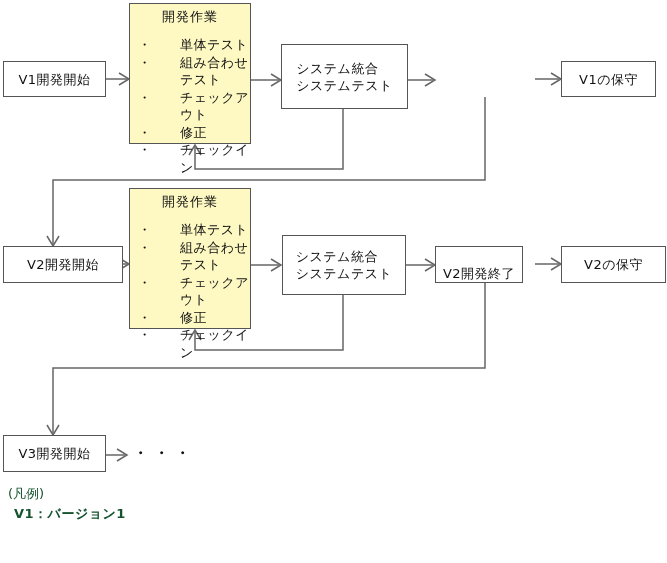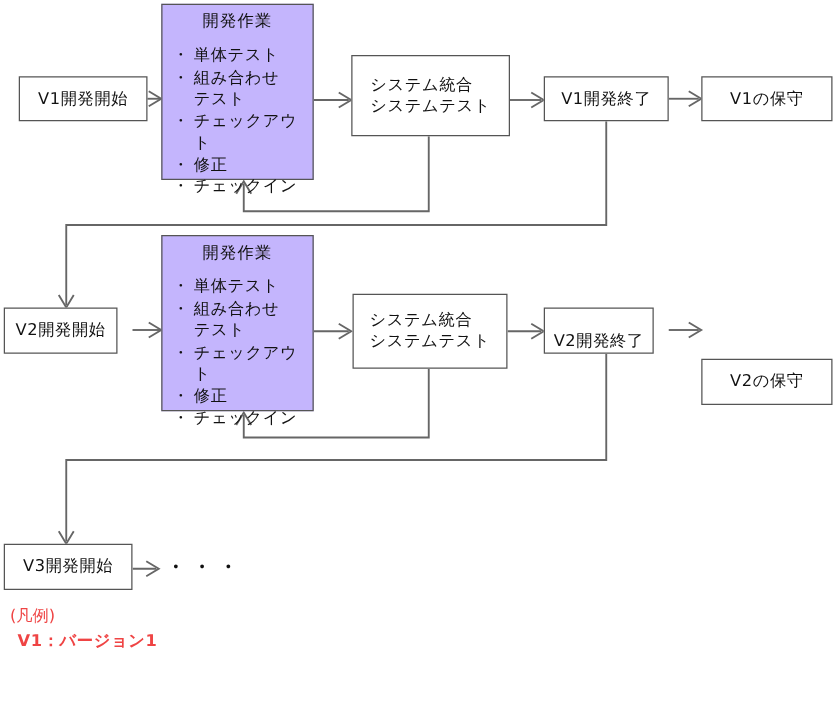--- a/index.html
+++ b/index.html
@@ -15,35 +15,35 @@
   }
   .box {
     position:absolute; box-sizing:border-box;
     border:1.5px solid #555555; background:#ffffff;
     display:flex; align-items:center; justify-content:center;
     font-size:13px; letter-spacing:0.5px; color:#111111;
   }
   .box .lbl { white-space:pre-line; line-height:17px; text-align:left; }
   .work-box {
     position:absolute; box-sizing:border-box;
-    border:1.5px solid #555555; background:#c4b5fd;
+    border:1.5px solid #555555; background:#fef9c3;
     font-size:13px; color:#111111; padding-top:4px;
   }
   .work-title { text-align:center; letter-spacing:1px; }
   .work-list { margin-top:10px; padding-left:8px; }
   .work-item { display:flex; line-height:17.5px; }
   .work-item .bullet { width:17px; flex:none; }
-  .work-item .txt { white-space:pre-line; letter-spacing:0.5px; }
+  .work-item .txt { white-space:pre-line; letter-spacing:0.5px;margin-left:25px; }
   .dots {
     position:absolute; left:133px; top:444px;
     font-size:15px; font-weight:bold; letter-spacing:6px; color:#111111;
   }
   .legend {
     position:absolute; left:8px; top:484px;
-    font-size:13px; line-height:20px; color:#ef4444;
+    font-size:13px; line-height:20px; color:#14532d;
   }
   .legend .entry { padding-left:6px; letter-spacing:0.5px;font-weight:bold; }
 </style>
 </head>
 <body>
 
 <div class="canvas">
 
   <svg class="connectors" viewBox="0 0 667 563">
 
@@ -96,21 +96,21 @@
       <polyline points="485,283 485,368 53,368 53,433"></polyline>
         <path d="M47,425 L53,435 L59,425"></path>
     </g>
 
     <g>
       <line x1="106" y1="455" x2="125" y2="455"></line>
         <path d="M117,449 L127,455 L117,461"></path>
     </g>
   </svg>
 
-  <div class="box" style="left:15px; top:61px; width:103px; height:36px;">
+  <div class="box" style="left:3px; top:61px; width:103px; height:36px;">
     <span class="lbl">V1開発開始</span>
   </div>
 
   <div class="work-box" style="left:129px; top:3px; width:122px; height:141px;">
     <div class="work-title">開発作業</div>
     <div class="work-list">
       <div class="work-item">
         <span class="bullet">・</span>
         <span class="txt">単体テスト</span>
       </div>
@@ -132,29 +132,26 @@
         <span class="txt">チェックイン</span>
       </div>
     </div>
   </div>
 
   <div class="box" style="left:281px; top:44px; width:127px; height:65px;">
     <span class="lbl">システム統合
 システムテスト</span>
   </div>
 
-  <div class="box" style="left:435px; top:61px; width:100px; height:36px;">
-    <span class="lbl">V1開発終了</span>
-  </div>
-
-  <div class="box" style="left:561px; top:61px; width:105px; height:36px;">
+
+  <div class="box" style="left:561px; top:61px; width:95px; height:36px;">
     <span class="lbl">V1の保守</span>
   </div>
 
-  <div class="box" style="left:3px; top:246px; width:91px; height:37px;">
+  <div class="box" style="left:3px; top:246px; width:120px; height:37px;">
     <span class="lbl">V2開発開始</span>
   </div>
 
   <div class="work-box" style="left:129px; top:188px; width:122px; height:141px;">
     <div class="work-title">開発作業</div>
     <div class="work-list">
       <div class="work-item">
         <span class="bullet">・</span>
         <span class="txt">単体テスト</span>
       </div>
@@ -180,21 +177,21 @@
 
   <div class="box" style="left:282px; top:235px; width:124px; height:60px;">
     <span class="lbl">システム統合
 システムテスト</span>
   </div>
 
   <div class="box" style="left:435px; top:246px; width:88px; height:37px;align-items:flex-end;">
     <span class="lbl">V2開発終了</span>
   </div>
 
-  <div class="box" style="left:561px; top:246px; width:105px; height:37px;margin-top:41px;">
+  <div class="box" style="left:561px; top:246px; width:105px; height:37px;">
     <span class="lbl">V2の保守</span>
   </div>
 
   <div class="box" style="left:3px; top:435px; width:103px; height:37px;">
     <span class="lbl">V3開発開始</span>
   </div>
 
   <div class="dots">・・・</div>
 
   <div class="legend">

